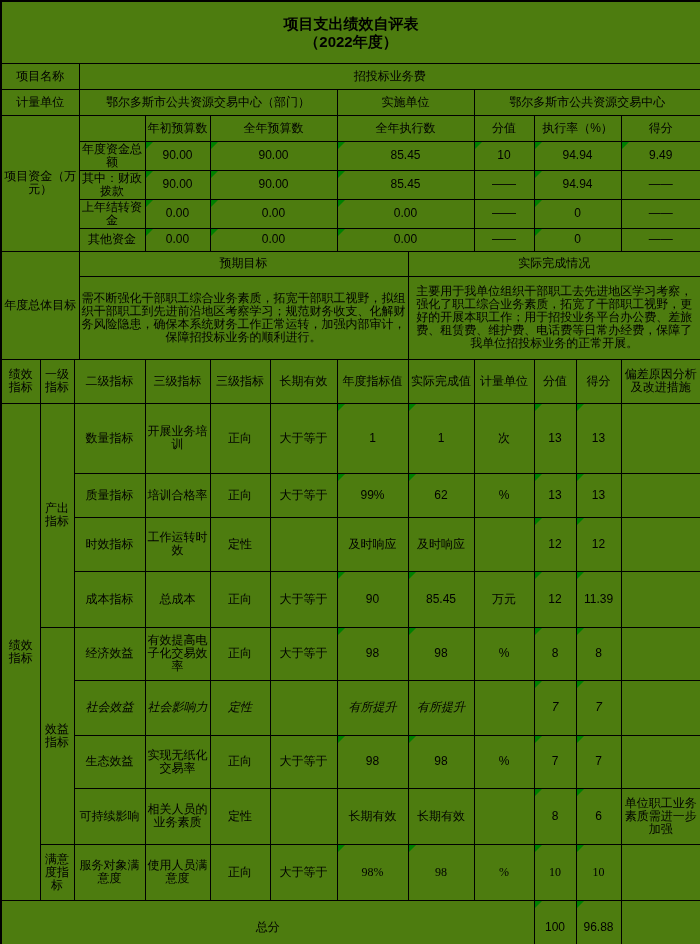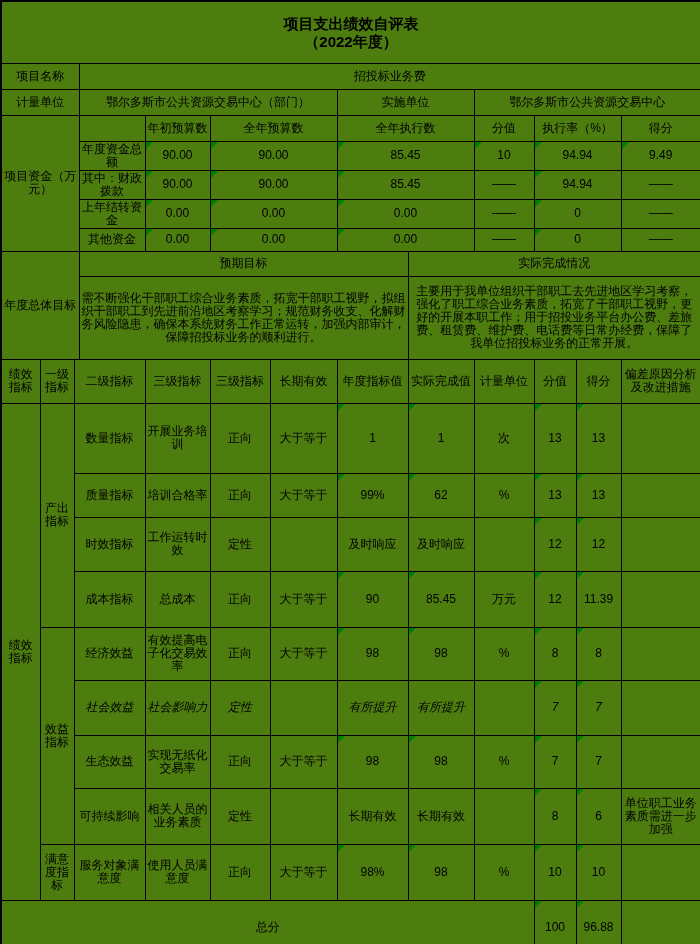--- a/index.html
+++ b/index.html
@@ -250,21 +250,21 @@
     <td>定性</td>
     <td></td>
     <td>长期有效</td>
     <td>长期有效</td>
     <td></td>
     <td class="tri">8</td>
     <td class="tri">6</td>
     <td>单位职工业务素质需进一步加强</td>
   </tr>
 
-  <tr style="height:56px;">
+  <tr style="height:56px;font-family:Liberation Serif, serif;">
     <td>满意度指标</td>
     <td colspan="2">服务对象满意度</td>
     <td>使用人员满意度</td>
     <td>正向</td>
     <td>大于等于</td>
     <td class="tri">98%</td>
     <td class="tri">98</td>
     <td>%</td>
     <td class="tri">10</td>
     <td class="tri">10</td>

